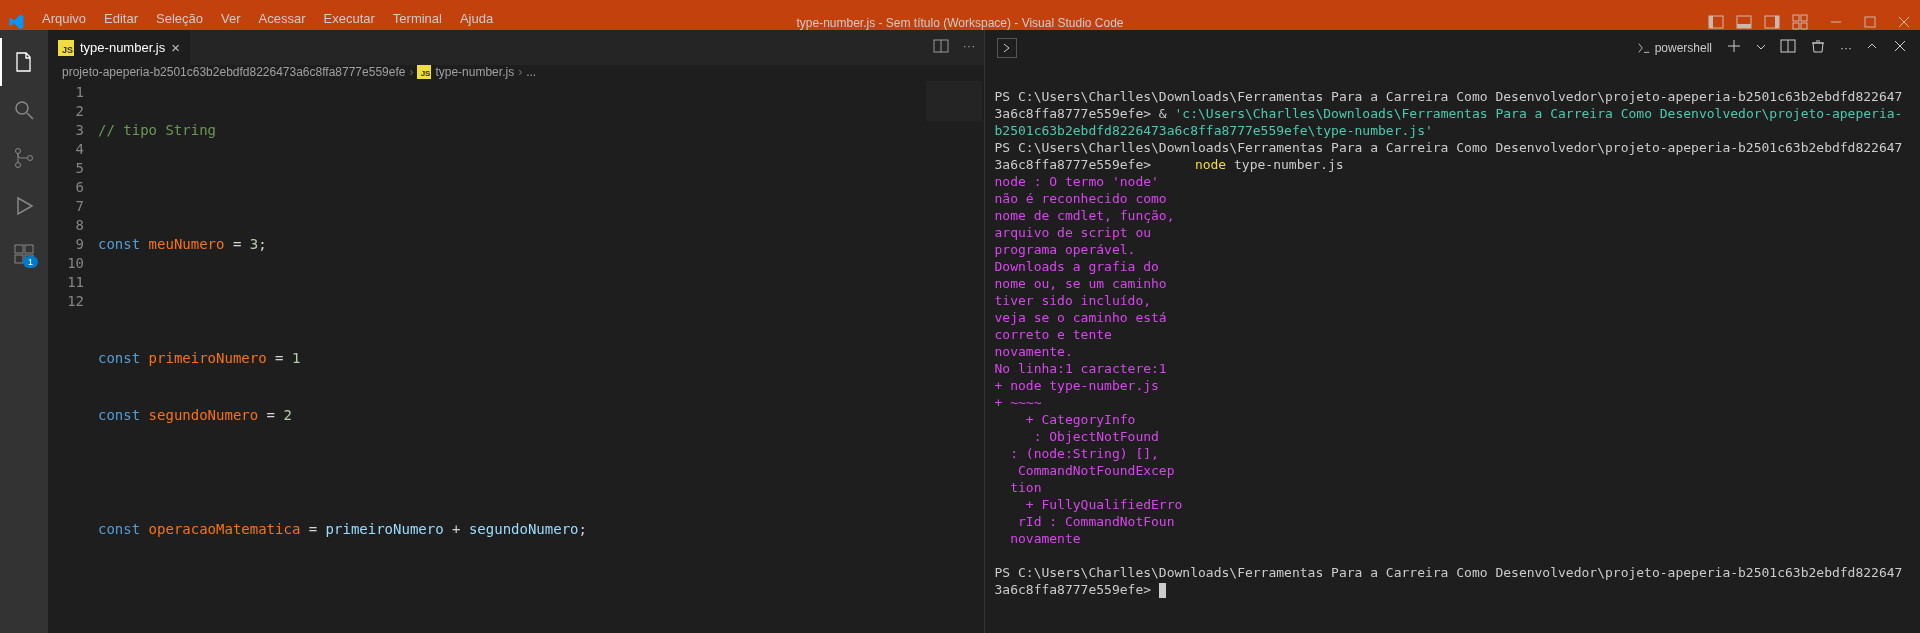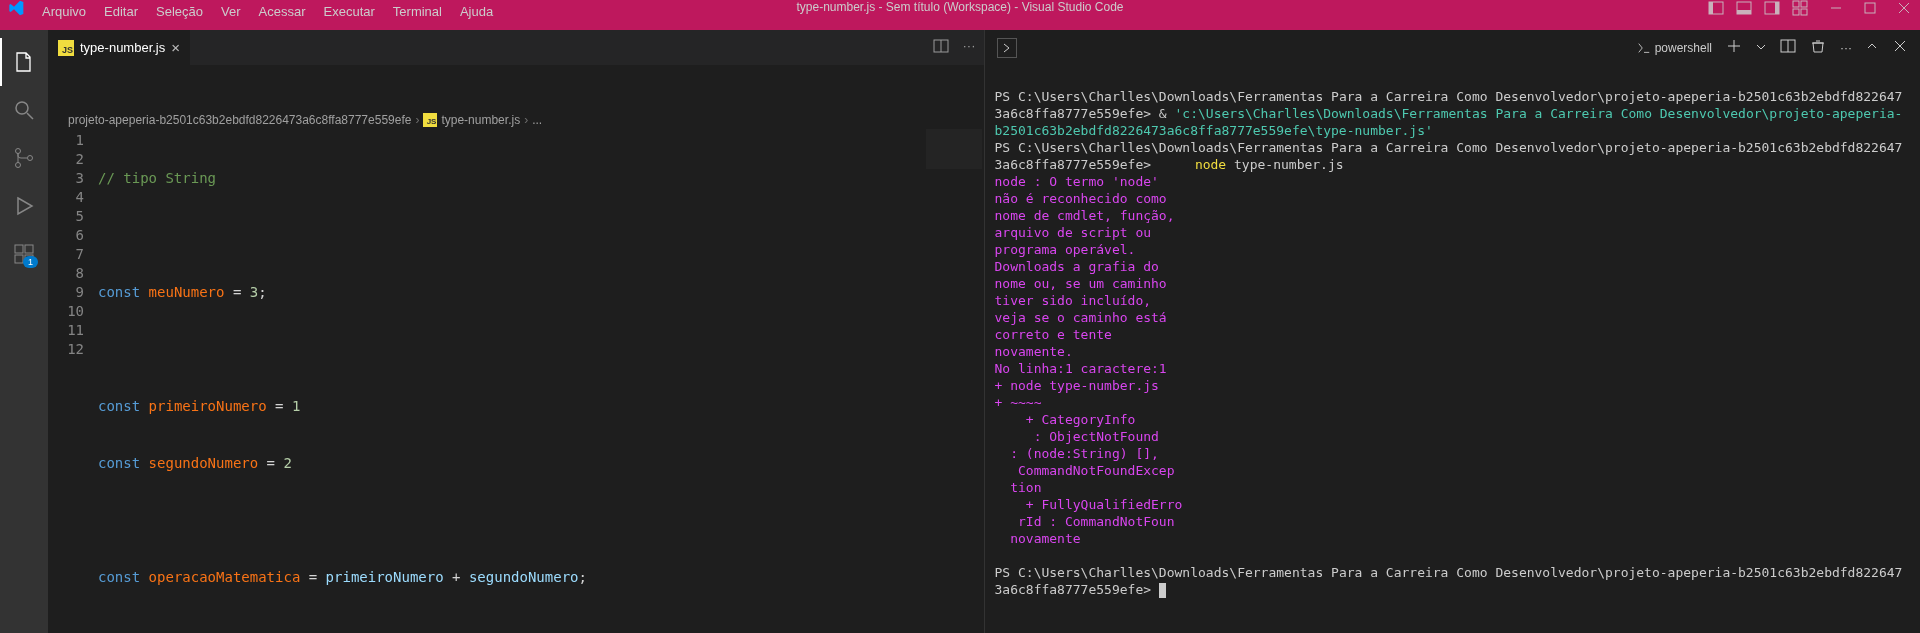--- a/index.html
+++ b/index.html
@@ -9,23 +9,23 @@
   font-family: "Segoe UI", sans-serif;
   font-size: 13px;
   width: 1920px;
   height: 633px;
   overflow: hidden;
   display: flex;
   flex-direction: column;
 }
 .titlebar {
   height: 30px;
-  background: #be185d;
-  display: flex;
-  align-items: flex-start;
+  background: #c2410c;
+  display: flex;
+  align-items: flex-end;
   padding: 0 8px;
   position: relative;
 }
 .titlebar .vscode-logo { width: 16px; height: 16px; margin-right: 10px; }
 .menu { display: flex; gap: 2px; }
 .menu-item { padding: 4px 8px; cursor: pointer; color: #cccccc; border-radius: 4px; }
 .title-center {
   position: absolute;
   left: 50%;
   transform: translateX(-50%);
@@ -78,25 +78,24 @@
   cursor:pointer;
 }
 .js-icon { width:16px; height:16px; background:#f1dd3f; color:#323330; font-size:9px; font-weight:bold; display:flex; align-items:flex-end; justify-content:flex-end; padding:1px; }
 .tab-close { opacity:0.7; cursor:pointer; font-size:15px; }
 .tab-actions { position:absolute; right:8px; display:flex; gap:14px; opacity:0.7; }
 .breadcrumbs {
   height: 22px;
   background: #1e1e1e;
   display:flex;
   align-items:center;
-  padding: 0 20px;
+  padding: 0 14px;
   font-size:12px;
   color:#a0a0a0;
   gap:4px;
-  margin-top:48px;
 }
 .bc-sep { opacity:0.6; }
 .editor-body {
   flex:1;
   display:flex;
   position:relative;
   background:#1e1e1e;
   font-family: Consolas, monospace;
   font-size: 14px;
 }

